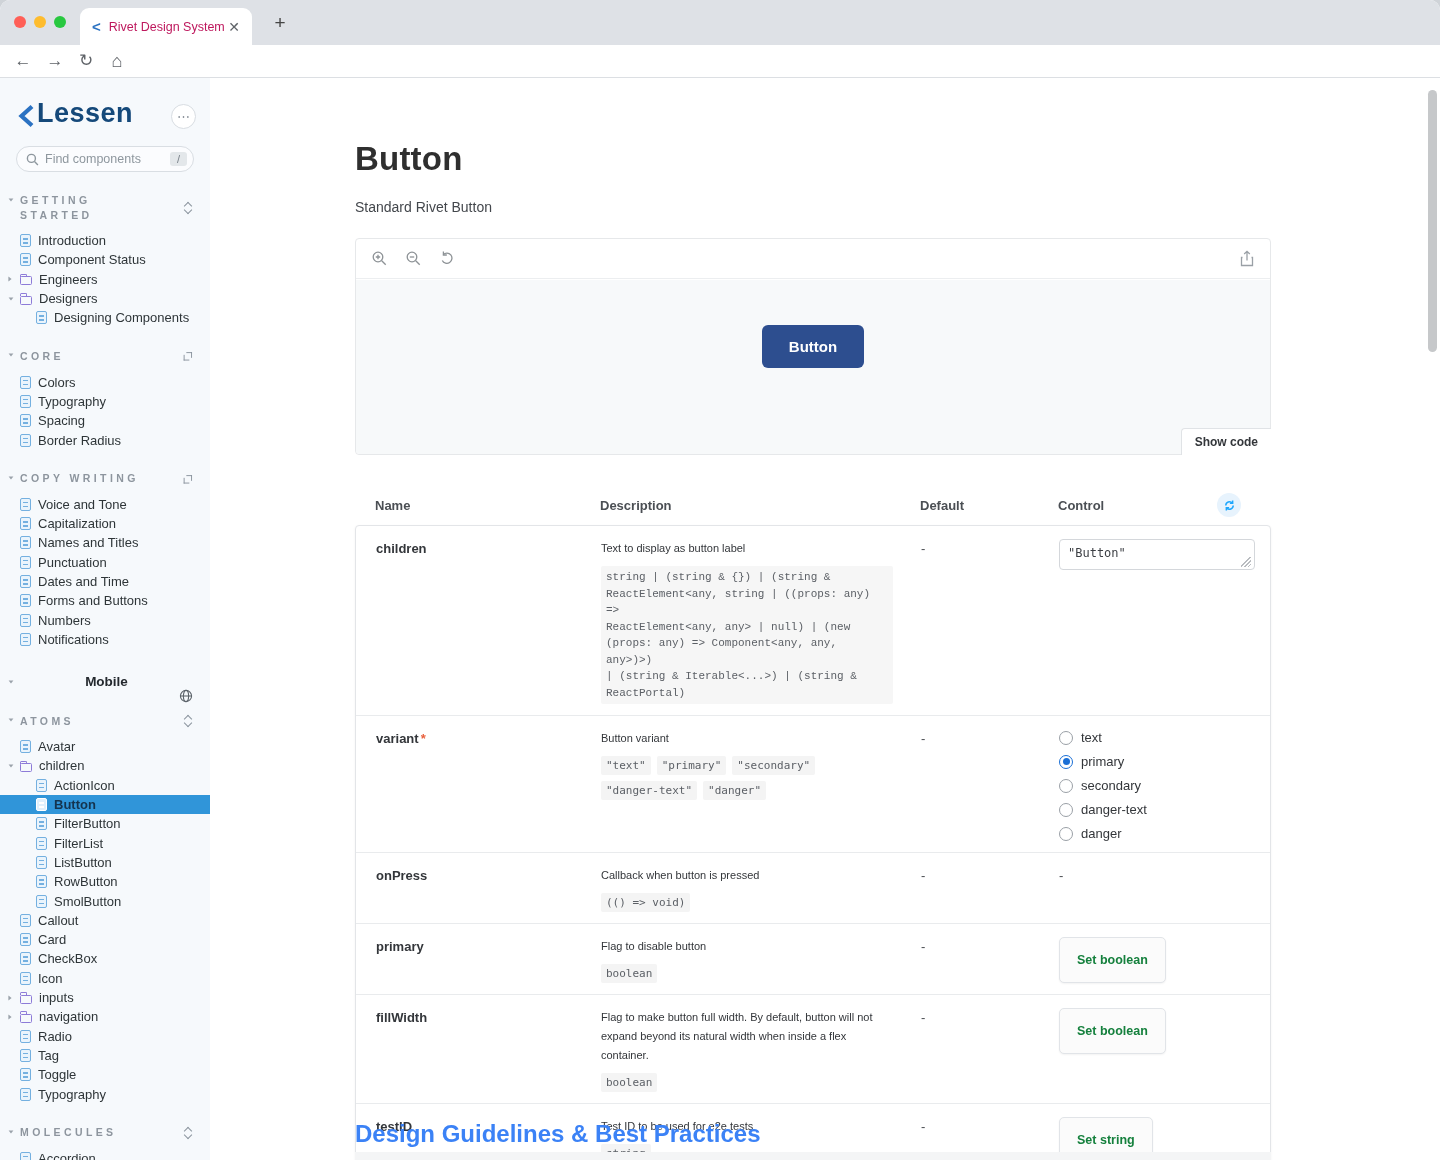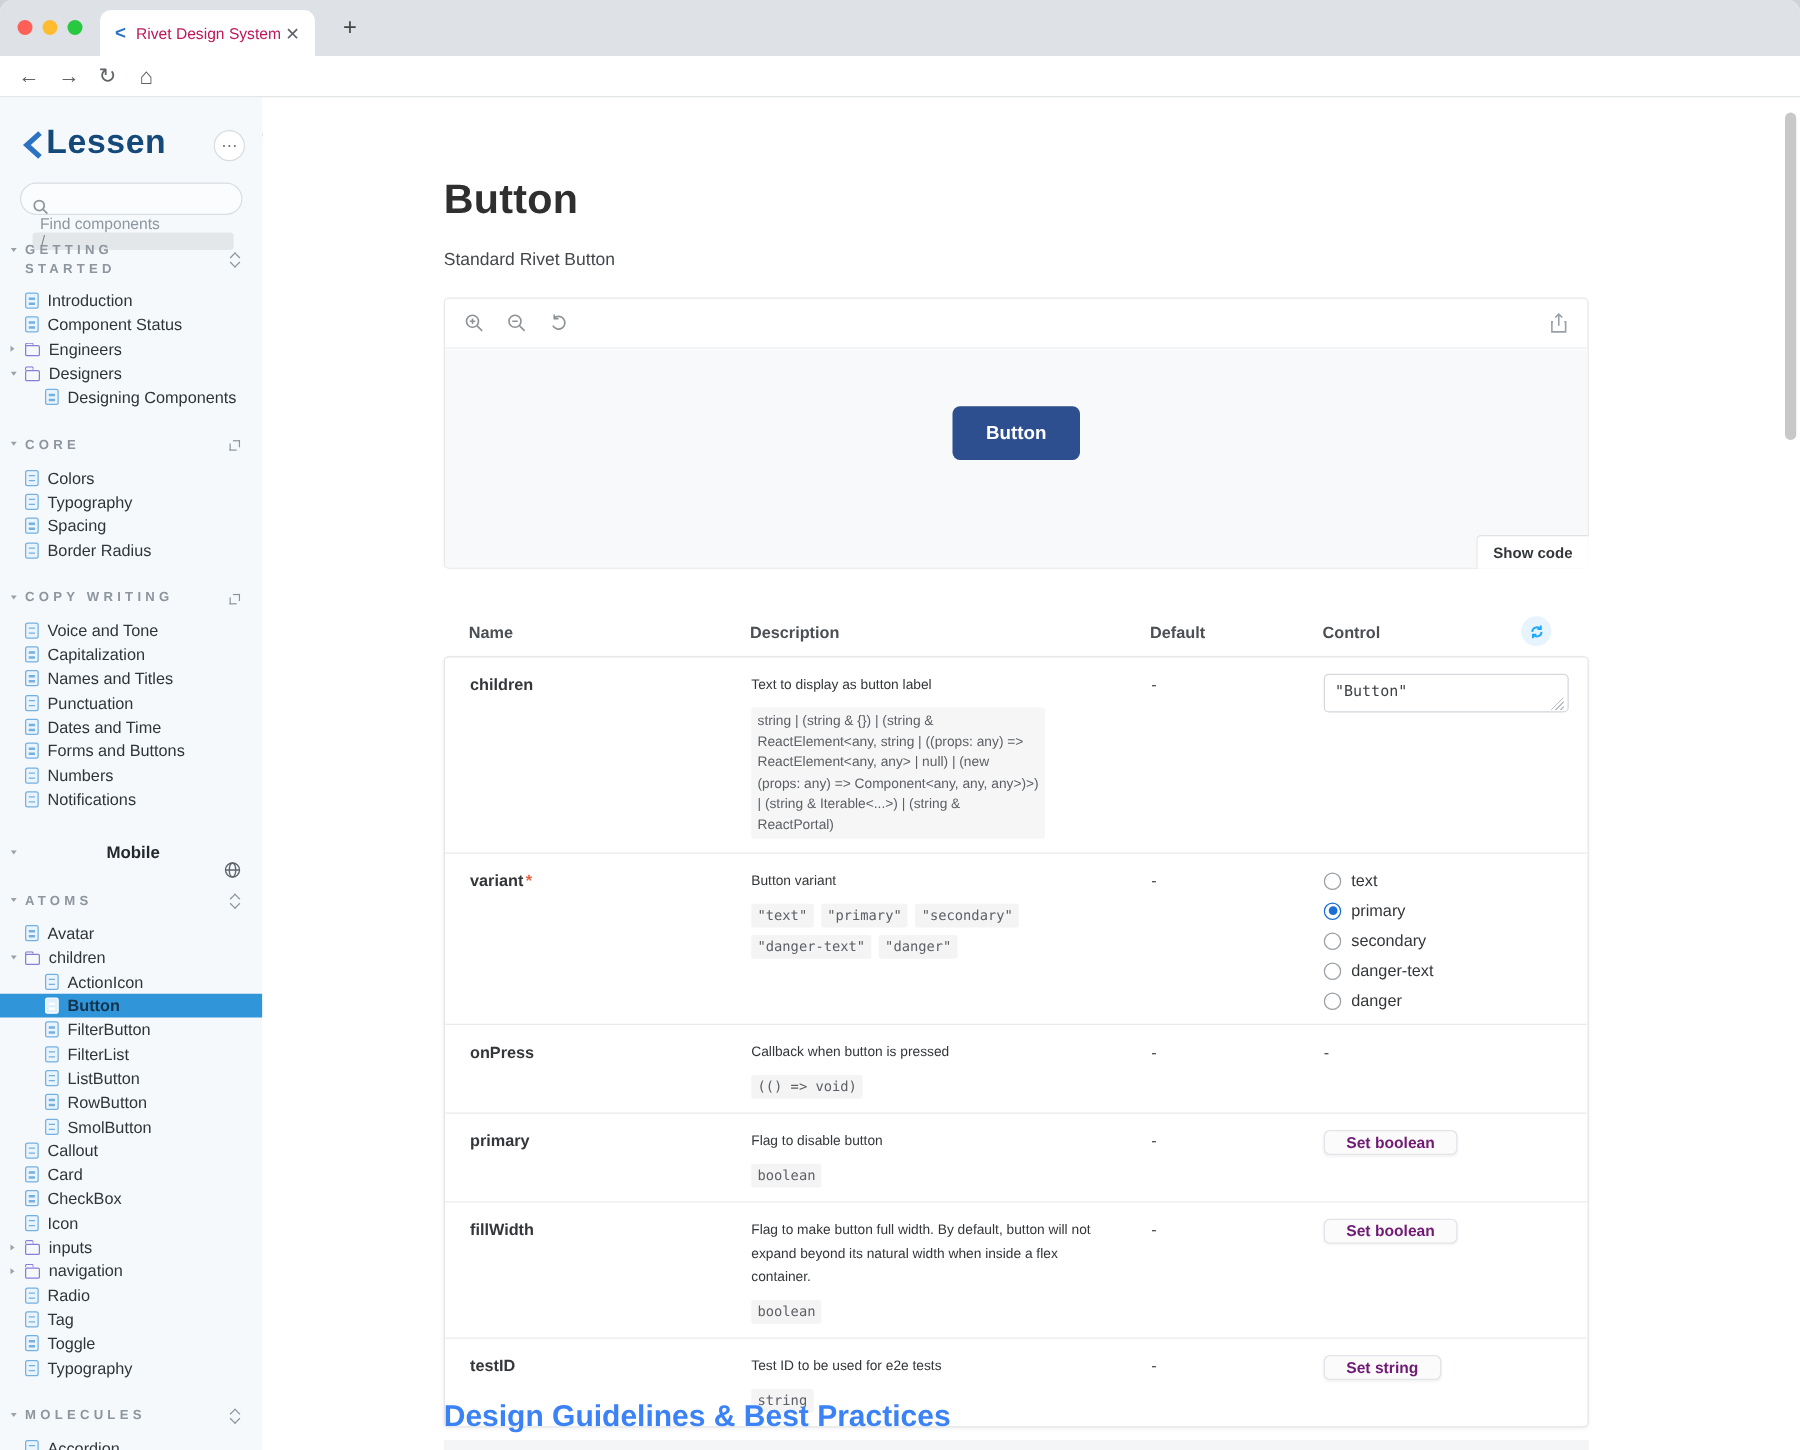--- a/index.html
+++ b/index.html
@@ -28,21 +28,21 @@
   
   .workspace{position:absolute;top:78px;left:0;right:0;bottom:0;}
   .sidebar{position:absolute;top:0;left:0;bottom:0;width:210px;background:#f6f9fc;overflow:hidden;}
   .main{position:absolute;top:0;left:210px;right:0;bottom:0;background:#fff;}
 
   
   .logo-row{display:flex;align-items:flex-end;padding:20px 14px 0 16px;}
   .logo-chev{display:flex;margin-right:2px;}
   .logo-text{font-size:27px;font-weight:600;color:var(--brand-navy);letter-spacing:.5px;}
   .sb-menu{margin-left:auto;width:25px;height:25px;border:1px solid #d8dde2;border-radius:50%;background:#fff;color:#6e7781;font-size:13px;line-height:23px;text-align:center;cursor:pointer;}
-  .search{margin:17px 16px 0;height:26px;border:1px solid #d9dee3;border-radius:14px;display:flex;padding:12px 6px 0 9px;background:rgba(255,255,255,.55);cursor:text;flex-direction:column;}
+  .search{margin:17px 16px 0;height:26px;border:1px solid #d9dee3;border-radius:14px;display:flex;align-items:center;padding:0 6px 0 9px;background:rgba(255,255,255,.55);cursor:text;}
   .search .ph{color:#8e979e;font-size:12.5px;margin-left:6px;flex:1;}
   .search .kbd{background:#e3e7ea;border-radius:3px;font-size:11px;color:#7a828a;padding:1px 7px;}
   .sec{margin-top:21px;}
   .sec-head{position:relative;display:flex;align-items:center;padding:0 16px 0 20px;color:#8d959e;font-size:10.5px;font-weight:700;letter-spacing:3.4px;line-height:15px;cursor:pointer;min-height:16px;}
   .sec-head .title{width:134px;}
   .sec-right{position:absolute;right:17px;top:50%;transform:translateY(-50%);display:flex;}
   .sec-body{margin-top:8px;}
   .tri{width:0;height:0;border-style:solid;display:inline-block;}
   .tri-down{border-width:4px 3.2px 0;border-color:#9aa2aa transparent transparent;}
   .tri-right{border-width:3.2px 0 3.2px 4.6px;border-color:transparent transparent transparent #9aa2aa;}
@@ -84,28 +84,28 @@
 
   .thead{position:absolute;top:420px;left:0;width:916px;display:grid;grid-template-columns:225px 320px 138px 1fr;padding:0 16px 0 20px;font-size:13px;font-weight:700;color:#4b4f54;align-items:center;}
   .reset-controls{position:absolute;right:14px;top:-5px;width:24px;height:24px;border-radius:50%;background:#e7f3fd;display:flex;align-items:center;justify-content:center;cursor:pointer;}
   .tcard{position:absolute;top:447px;left:0;width:916px;background:#fff;border:1px solid #e3e5e8;border-radius:4px;box-shadow:0 1px 3px rgba(0,0,0,.05);}
   .trow{display:grid;grid-template-columns:225px 320px 138px 1fr;padding:13px 16px 11px 20px;border-bottom:1px solid #e9ebed;}
   .trow:last-child{border-bottom:none;}
   .prop-name{font-size:13px;font-weight:700;color:#33363a;}
   .req{color:var(--required-marker);margin-left:2px;font-weight:700;}
   .desc-cell{padding-right:28px;}
   .desc-text{font-size:11px;color:#33363a;line-height:19px;}
-  .typecode{display:inline-block;margin-top:8px;font-family:Liberation Sans, sans-serif;font-size:11px;color:#5c6066;background:#f6f6f6;padding:3px 5px;line-height:16.5px;white-space:pre-wrap;max-width:302px;border-radius:2px;}
+  .typecode{display:inline-block;margin-top:8px;font-family:Liberation Mono, monospace;font-size:11px;color:#5c6066;background:#f6f6f6;padding:3px 5px;line-height:16.5px;white-space:pre-wrap;max-width:302px;border-radius:2px;}
   .chips{display:flex;flex-wrap:wrap;gap:6px;margin-top:8px;max-width:280px;}
   .chip{font-family:"DejaVu Sans Mono",monospace;font-size:11px;color:#5c6066;background:#f4f4f4;padding:2px 5px;border-radius:2px;line-height:15px;white-space:nowrap;}
   .dash{font-size:13px;color:#4a4d52;}
   .ta-wrap{position:relative;display:inline-block;}
   .ctl-textarea{width:196px;height:31px;border:1px solid #d4d7db;border-radius:4px;font-family:"DejaVu Sans Mono",monospace;font-size:12px;padding:6px 8px;color:#3c3f44;resize:none;outline:none;background:#fff;}
   .ta-wrap::after{content:"";position:absolute;right:4px;bottom:7px;width:10px;height:10px;background:linear-gradient(135deg,transparent 0 45%,#b9bcc0 45% 52%,transparent 52% 64%,#b9bcc0 64% 71%,transparent 71% 83%,#b9bcc0 83% 90%,transparent 90%);}
-  .ctl-btn{background:#fbfbfb;border:1px solid #e1e4e8;border-radius:5px;padding:2px 17px;font-size:12.5px;font-weight:700;color:#701a75;box-shadow:0 1px 2px rgba(0,0,0,.05);cursor:pointer;}
+  .ctl-btn{background:#fbfbfb;border:1px solid #e1e4e8;border-radius:5px;padding:15px 17px;font-size:12.5px;font-weight:700;color:#15803d;box-shadow:0 1px 2px rgba(0,0,0,.05);cursor:pointer;}
   .radio-group{display:flex;flex-direction:column;gap:9px;margin-top:1px;}
   .radio-opt{display:flex;align-items:center;gap:8px;font-size:13px;color:#33363a;cursor:pointer;}
   .radio{width:14px;height:14px;border-radius:50%;border:1.5px solid #9aa0a6;position:relative;background:#fff;flex:none;}
   .radio.checked{border-color:#1a6fd6;}
   .radio.checked::after{content:"";position:absolute;inset:2.5px;border-radius:50%;background:#1a6fd6;}
   .guidelines{position:absolute;top:1042px;left:0;font-size:24px;font-weight:800;color:#3b82f6;}
   .graybar{position:absolute;top:1074px;left:0;width:916px;height:8px;background:#f4f5f6;}
   .scroll-thumb{position:absolute;right:3px;top:12px;width:9px;height:262px;border-radius:5px;background:#c6c8ca;cursor:grab;}
 </style>
 </head>

